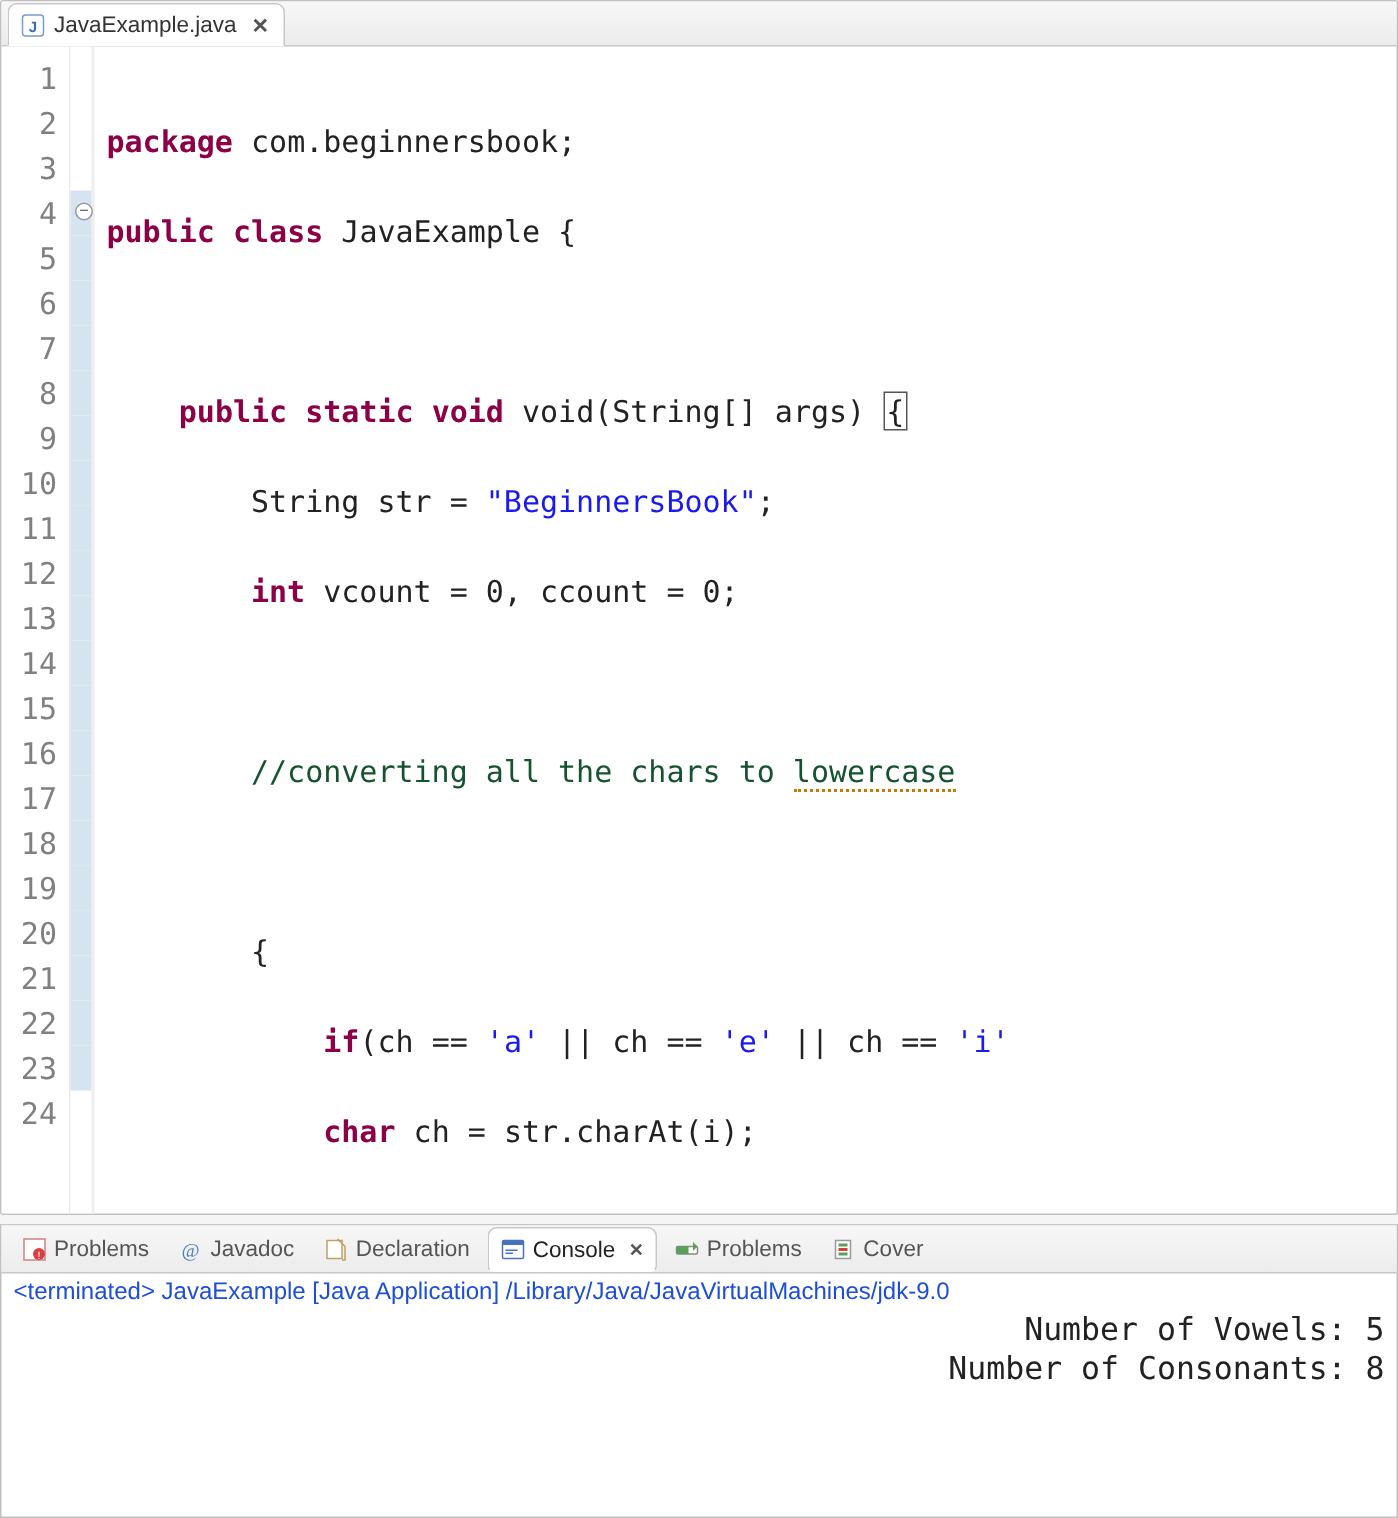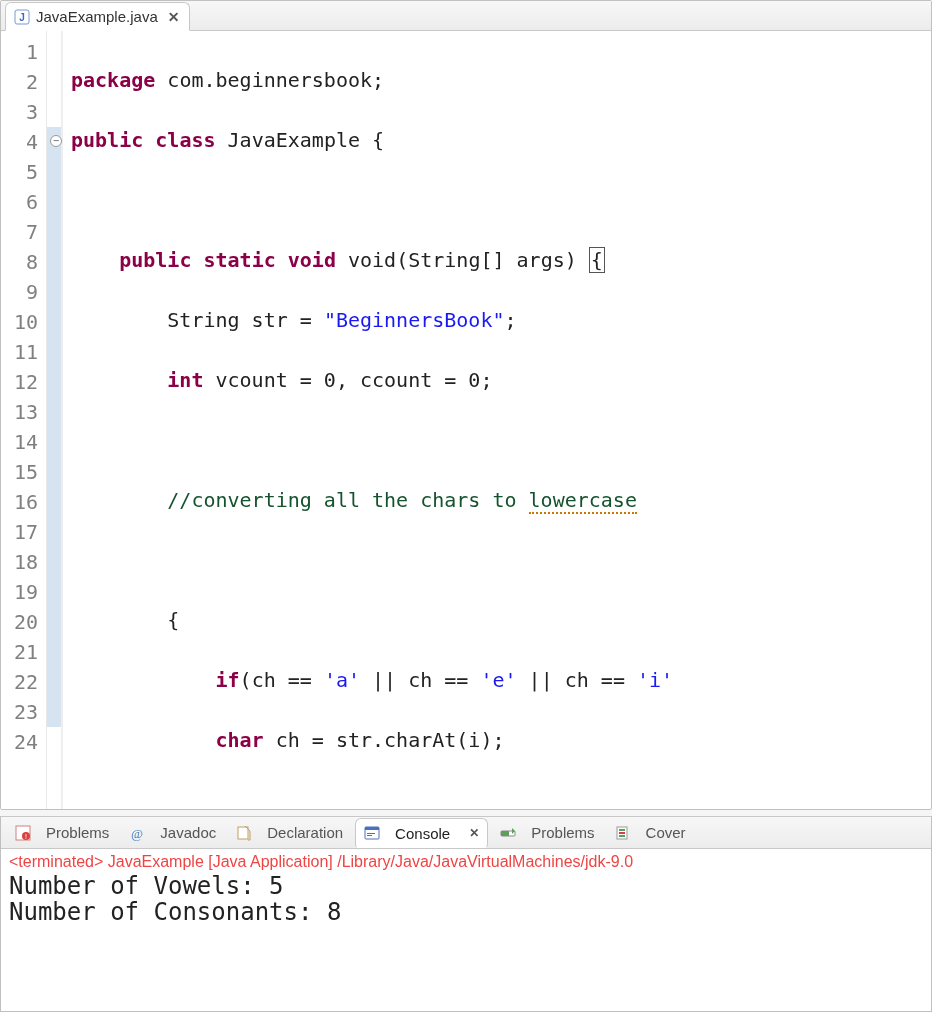--- a/index.html
+++ b/index.html
@@ -90,21 +90,21 @@
     border: 1px solid #9a9a9a;
     border-radius: 50%;
     background: #fff;
     font-size: 10px;
     line-height: 10px;
     text-align: center;
     color: #666;
   }
   .code-lines {
     flex: 1;
-    padding-top: 4px;
+    padding-top: 18px;
     padding-left: 8px;
     white-space: pre;
     color: #222;
   }
   .code-lines .line { height: 30px; }
   .kw { color: #8b0046; font-weight: 600; }
   .str { color: #1a1af0; }
   .cmt { color: #14532d; }
   .box { border: 1px solid #555; padding: 0 1px; }
   .squiggle { border-bottom: 2px dotted #c77a00; }
@@ -125,42 +125,42 @@
     display: flex;
     align-items: center;
     padding: 0 6px;
     gap: 4px;
     font-size: 15px;
     color: #555;
   }
   .view-tab {
     display: flex;
     align-items: center;
-    gap: 15px;
+    gap: 5px;
     padding: 3px 8px;
     border-radius: 4px;
   }
   .view-tab.active {
     background: #fff;
     border: 1px solid #c8c8c8;
     border-bottom: 1px solid #fff;
     border-top-left-radius: 6px;
     border-top-right-radius: 6px;
     margin-bottom: -1px;
     height: 30px;
     color: #222;
   }
   .vicon { width:16px; height:16px; display:inline-block; }
   .console-body {
     padding: 4px 8px;
     font-size: 16px;
     color: #222;
   }
-  .console-status { font-family: "Helvetica Neue", Arial, sans-serif; color: #ef4444; margin-bottom: 2px; }
-  .console-out { font-family: "Menlo","Monaco","Consolas",monospace; font-size: 24px; line-height: 26px; }
+  .console-status { font-family: "Helvetica Neue", Arial, sans-serif; color: #1d4ed8; margin-bottom: 2px; }
+  .console-out { font-family: "Menlo","Monaco","Consolas",monospace; font-size: 21px; line-height: 26px; text-align: right; }
 </style>
 </head>
 <body>
 
 <div class="editor-panel">
   <div class="tab-bar">
     <div class="tab">
       <span class="file-icon">
         <svg viewBox="0 0 16 16" width="16" height="16">
             <rect x="1" y="1" width="14" height="14" rx="2" fill="#fff" stroke="#7a9ad0"></rect>

